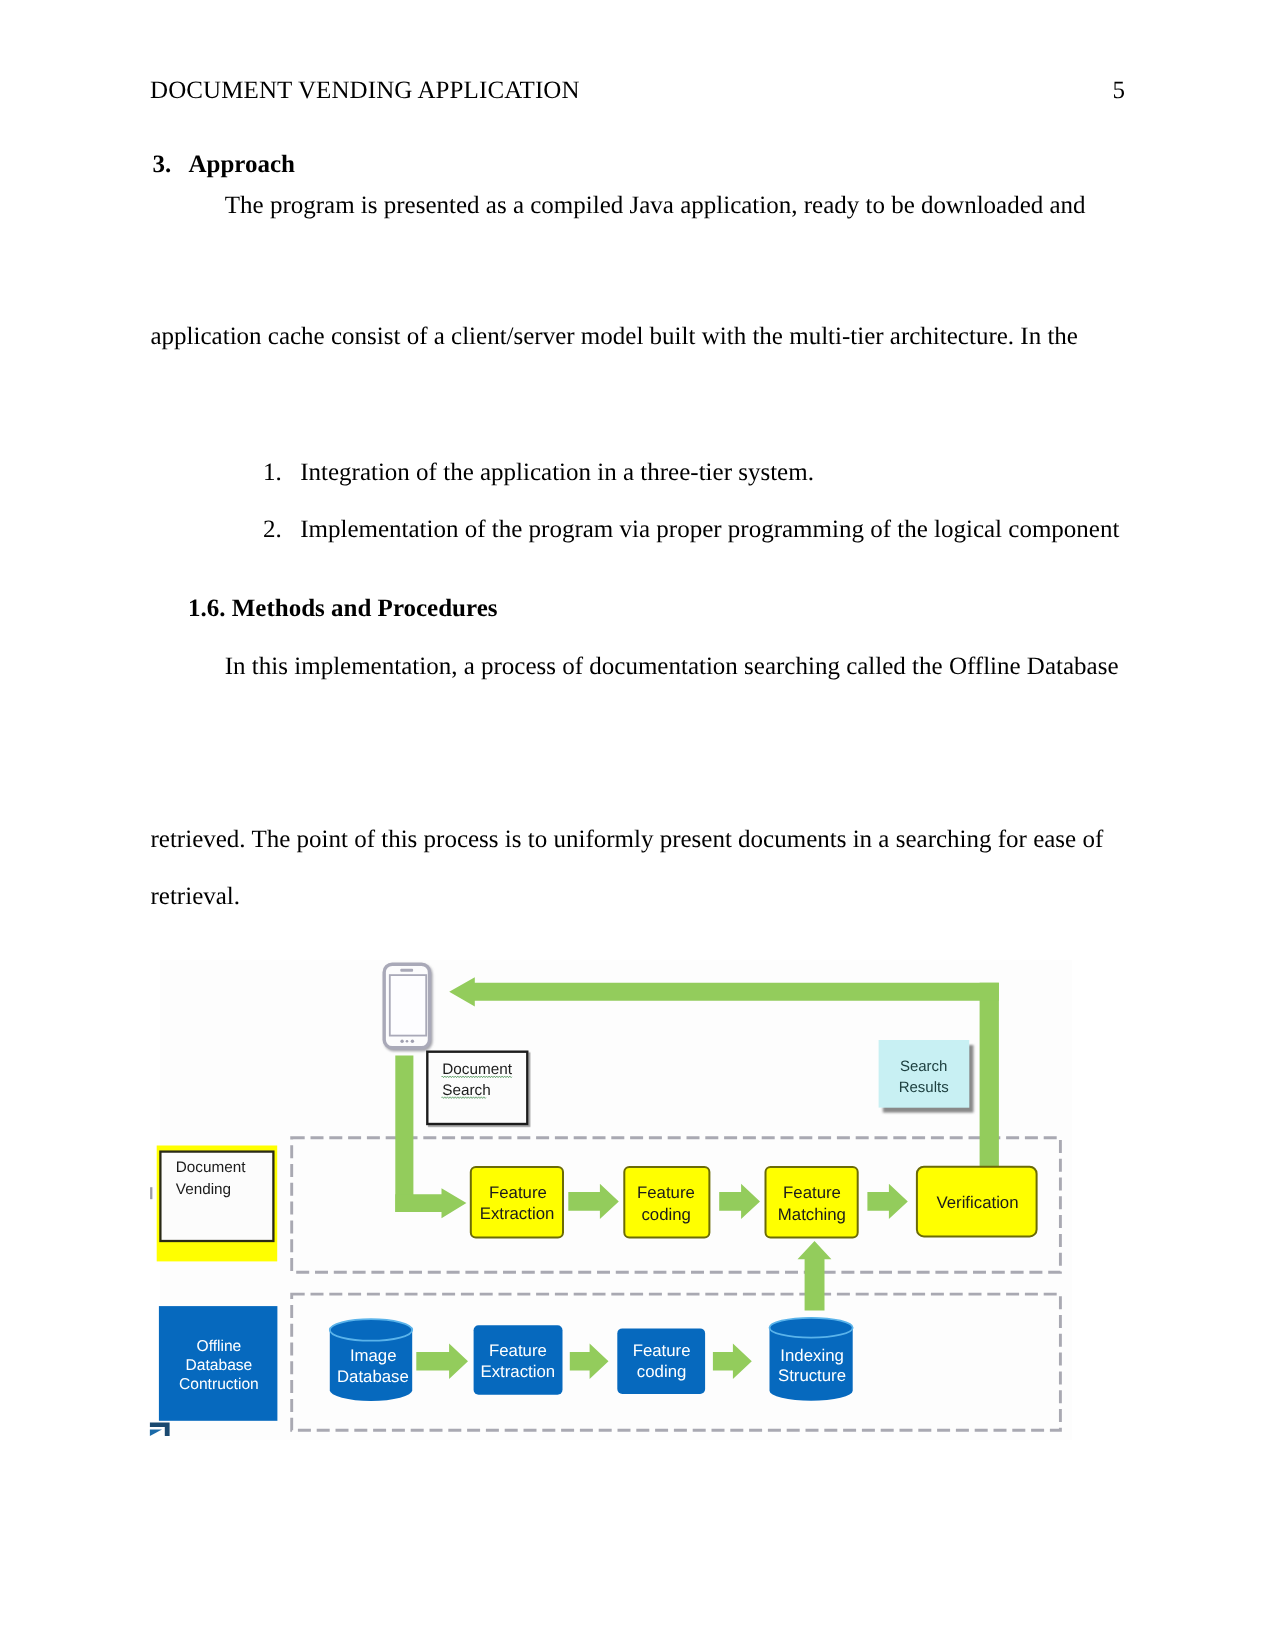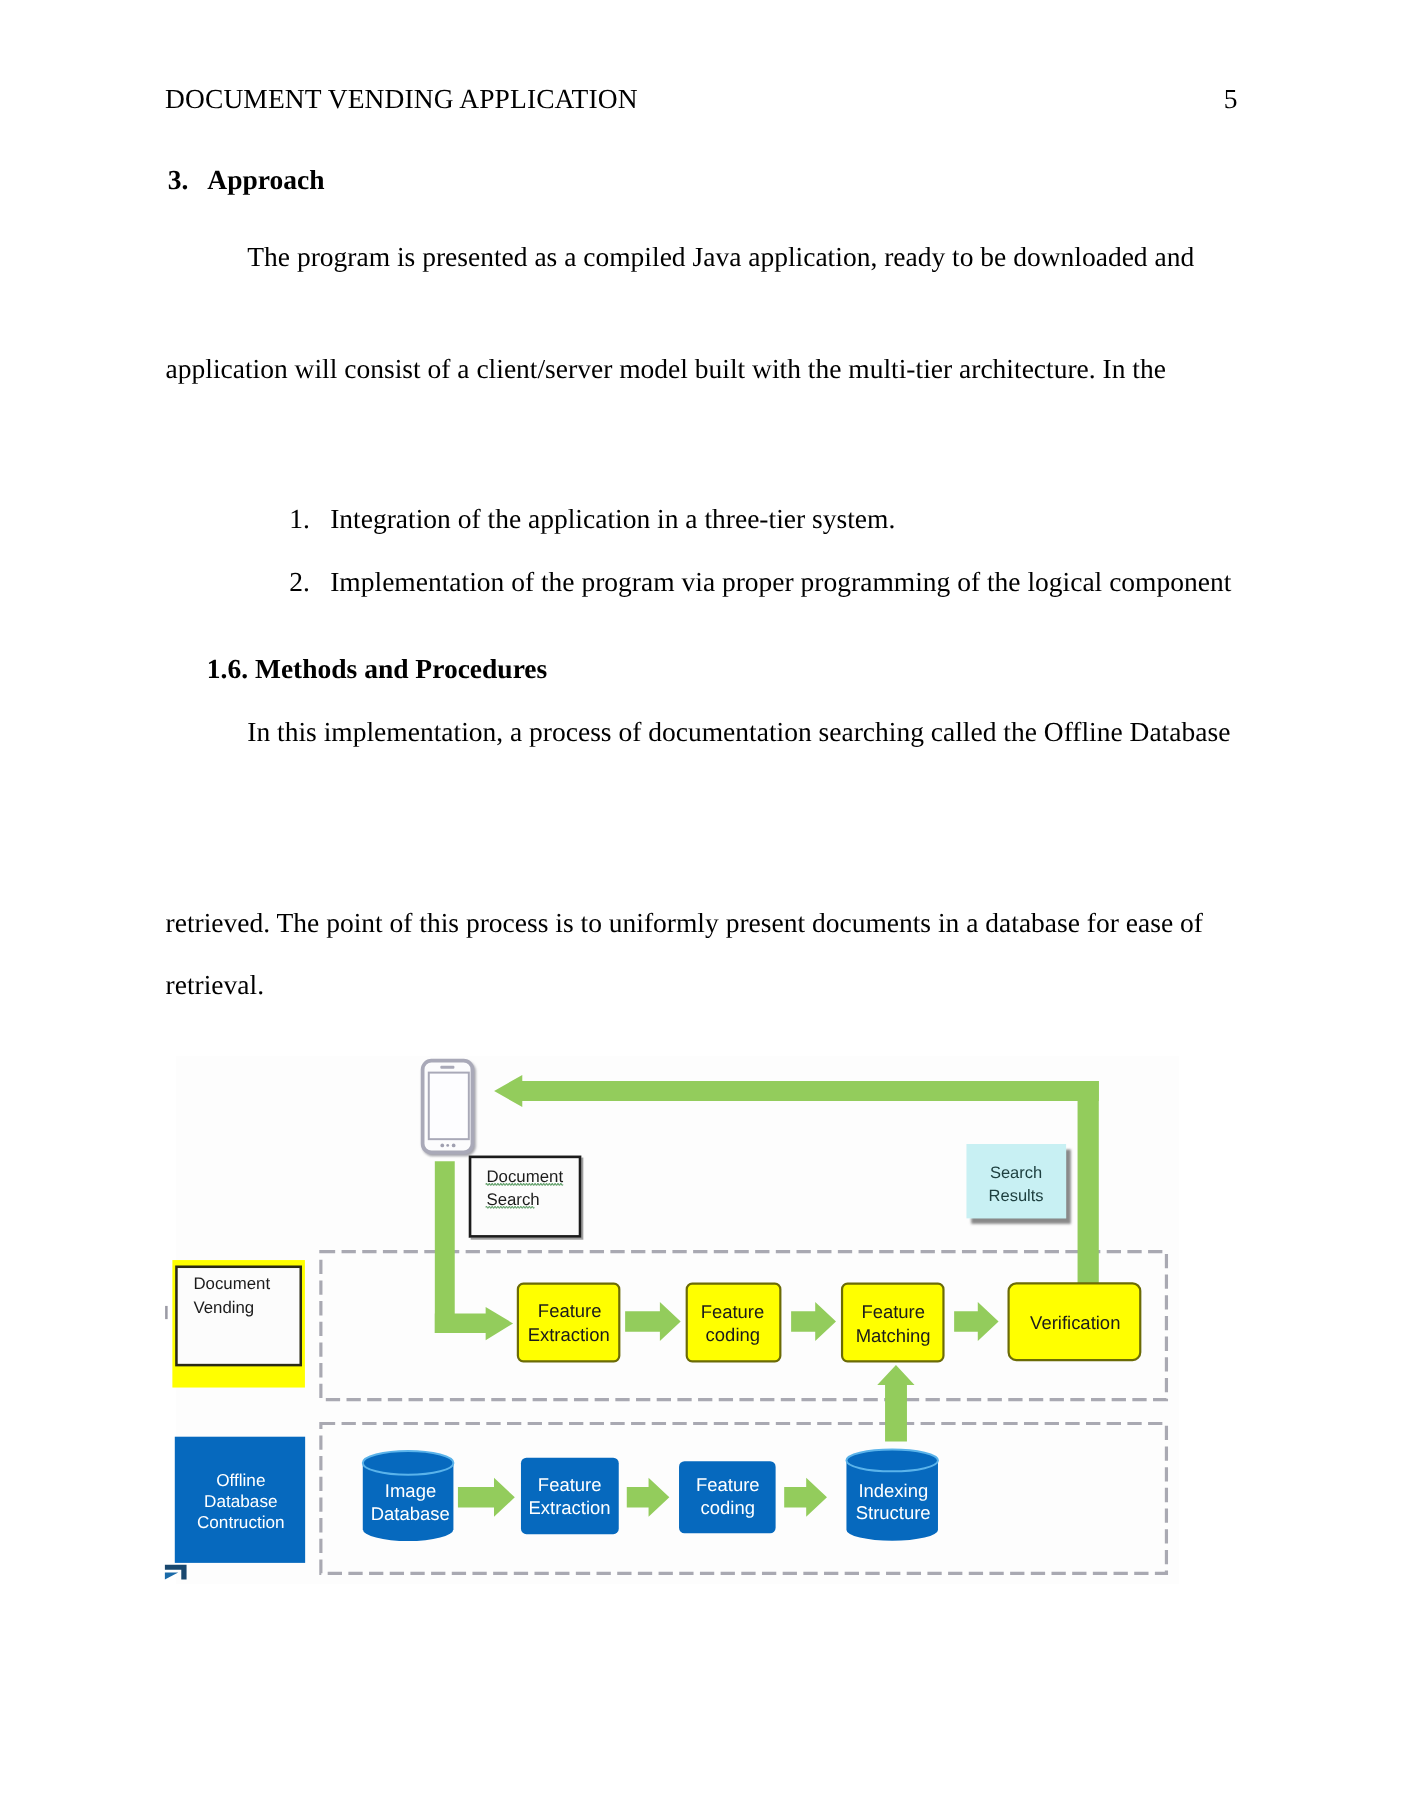--- a/index.html
+++ b/index.html
@@ -46,32 +46,32 @@
   <div class="running-head">
     <span class="rh-title">DOCUMENT VENDING APPLICATION</span>
     <span class="rh-page">5</span>
   </div>
 
   <div class="doc-body">
 
     <div class="tl b" style="left:152.5px;top:152px">3.</div>
     <div class="tl b" style="left:188.5px;top:152px">Approach</div>
 
-    <div class="tl" style="left:224.8px;top:222px">The program is presented as a compiled Java application, ready to be downloaded and</div>
-    <div class="tl" style="left:150.5px;top:324px">application will consist of a client/server model built with the multi-tier architecture. In the</div>
+    <div class="tl" style="left:224.8px;top:193px">The program is presented as a compiled Java application, ready to be downloaded and</div>
+    <div class="tl" style="left:150.5px;top:324px">application cache consist of a client/server model built with the multi-tier architecture. In the</div>
 
     <div class="tl" style="left:263px;top:459.9px">1.</div>
     <div class="tl" style="left:300.2px;top:459.9px">Integration of the application in a three-tier system.</div>
     <div class="tl" style="left:263px;top:517.4px">2.</div>
     <div class="tl" style="left:300.2px;top:517.4px">Implementation of the program via proper programming of the logical component</div>
 
     <div class="tl b" style="left:188px;top:596px">1.6. Methods and Procedures</div>
 
     <div class="tl" style="left:224.8px;top:653.7px">In this implementation, a process of documentation searching called the Offline Database</div>
-    <div class="tl" style="left:150.5px;top:826.5px">retrieved. The point of this process is to uniformly present documents in a database for ease of</div>
+    <div class="tl" style="left:150.5px;top:826.5px">retrieved. The point of this process is to uniformly present documents in a searching for ease of</div>
     <div class="tl" style="left:150.5px;top:884.1px">retrieval.</div>
   </div>
 
   <div class="figure">
     <svg class="fig-inner" viewBox="0 0 912 480" width="912" height="480">
       <defs>
         <filter id="sh" x="-30%" y="-30%" width="180%" height="180%">
           <feDropShadow dx="4.3" dy="5" stdDeviation="0.9" flood-color="#7d7d7d" flood-opacity="0.9"></feDropShadow>
         </filter>
         <filter id="shS" x="-40%" y="-40%" width="200%" height="200%">

